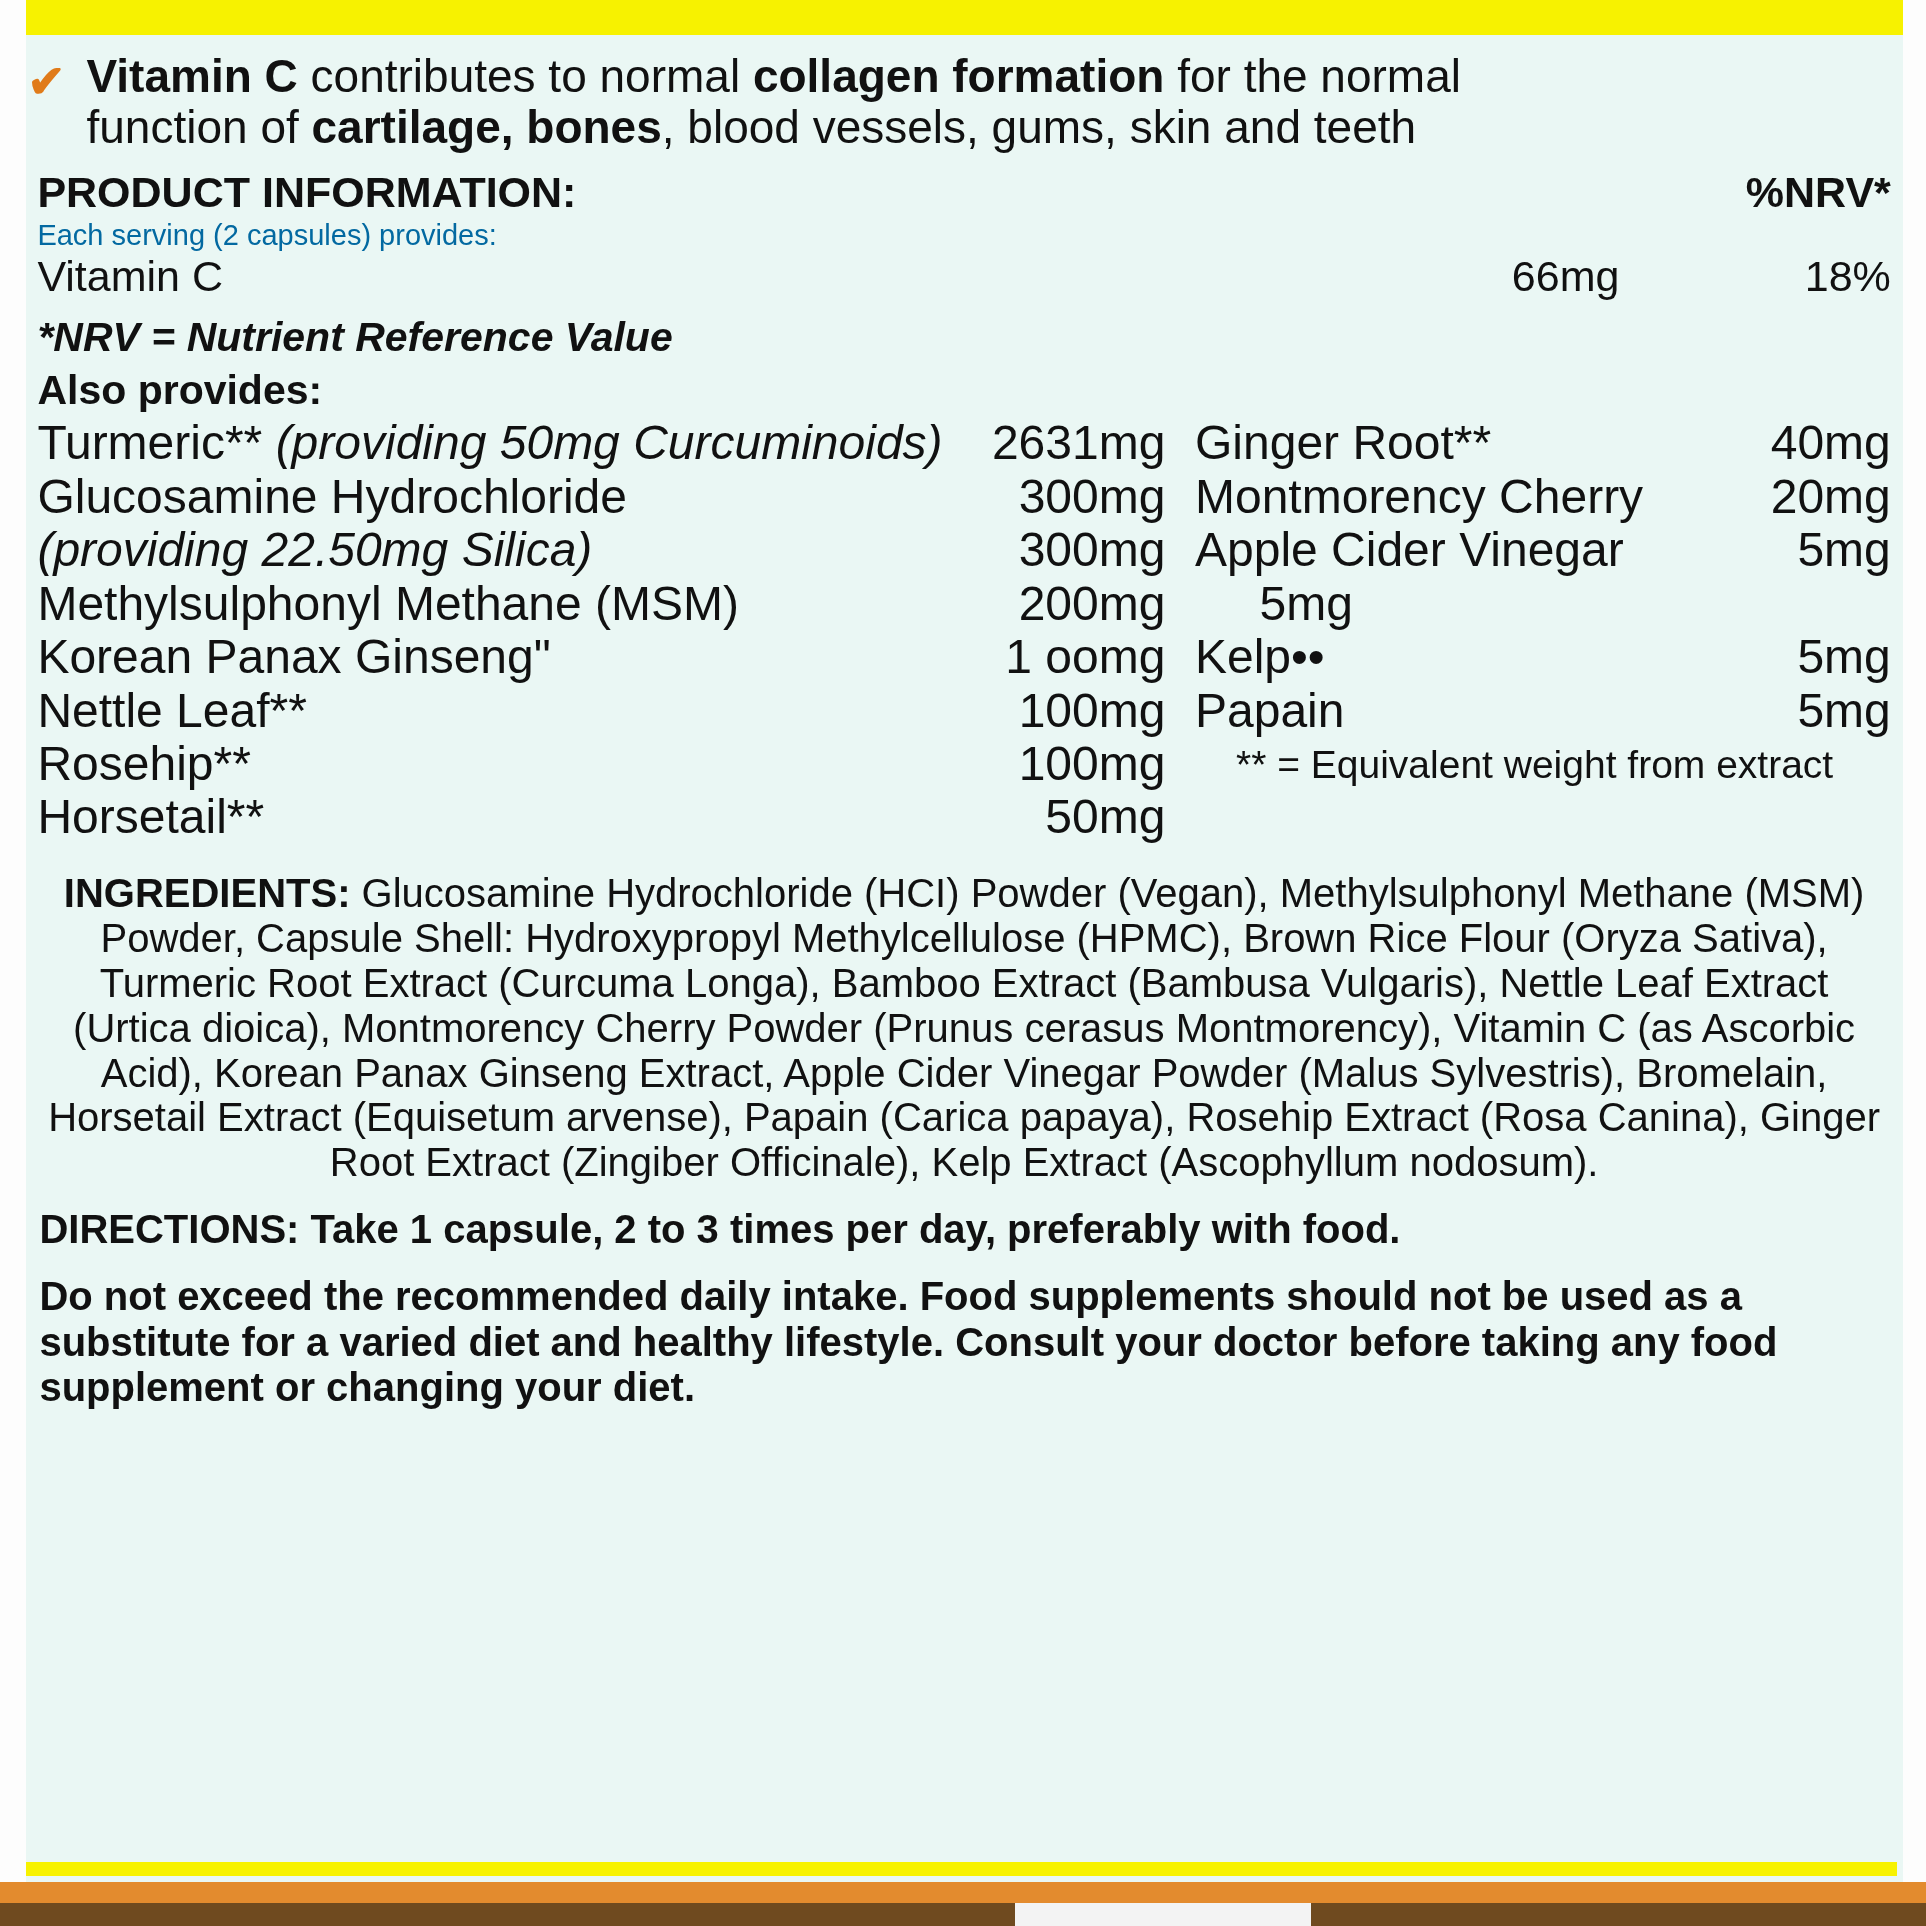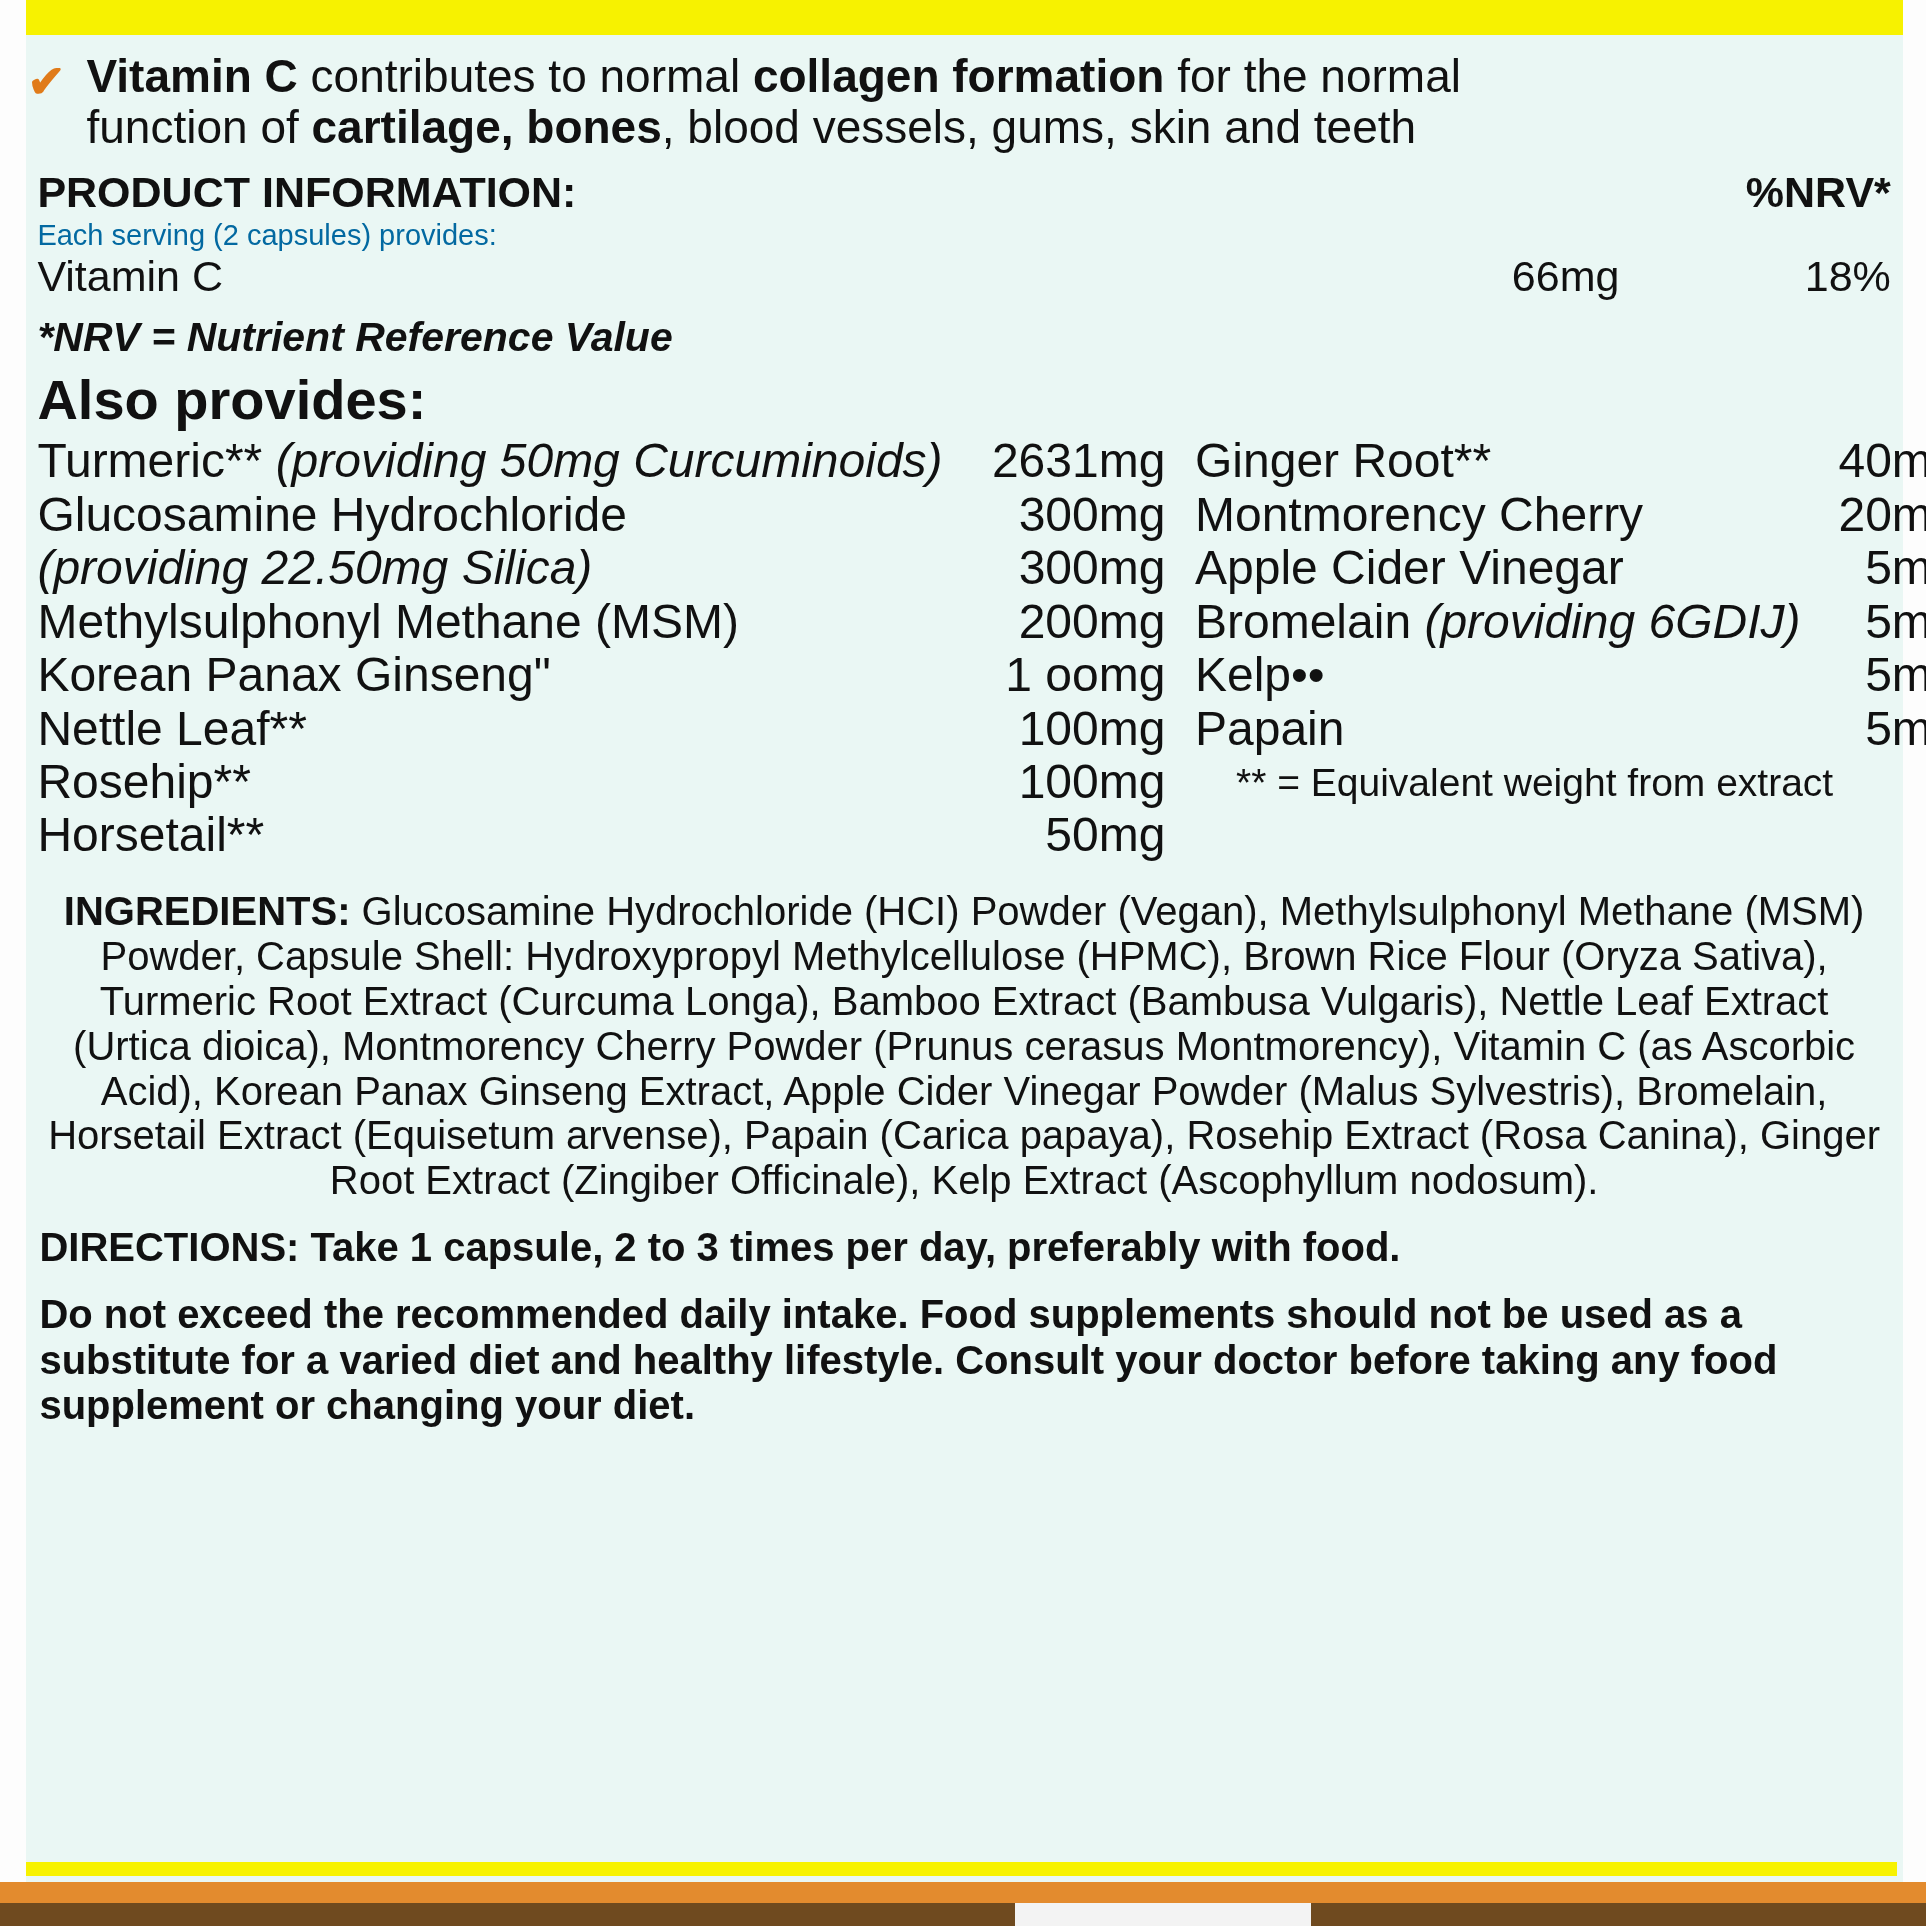--- a/index.html
+++ b/index.html
@@ -107,21 +107,21 @@
   .pi-row .nrv { width: 172px; text-align: right; }
 
   .nrv-note {
     font-size: 41px;
     font-style: italic;
     font-weight: bold;
     margin: 13.8px 11.8px 0 11.8px;
     color: #111;
   }
   .also {
-    font-size: 56px;
+    font-size: 41px;
     font-weight: bold;
     margin: 5.9px 11.8px 0 11.8px;
     color: #111;
   }
 
   
   .cols {
     display: flex;
     margin: 2px 11.8px 0 11.8px;
     gap: 29.6px;
@@ -297,21 +297,20 @@
           <span class="nm"><span>Montmorency Cherry</span><span class="it"></span></span>
           <span class="vl">20mg</span>
         </div>
 
         <div class="nrow">
           <span class="nm"><span>Apple Cider Vinegar</span><span class="it"></span></span>
           <span class="vl">5mg</span>
         </div>
 
         <div class="nrow">
-          <span class="nm"><span>Bromelain</span><span class="it"> (providing 6GDIJ)</span></span>
           <span class="vl">5mg</span>
         </div>
 
         <div class="nrow">
           <span class="nm"><span>Kelp••</span><span class="it"></span></span>
           <span class="vl">5mg</span>
         </div>
 
         <div class="nrow">
           <span class="nm"><span>Papain</span><span class="it"></span></span>

